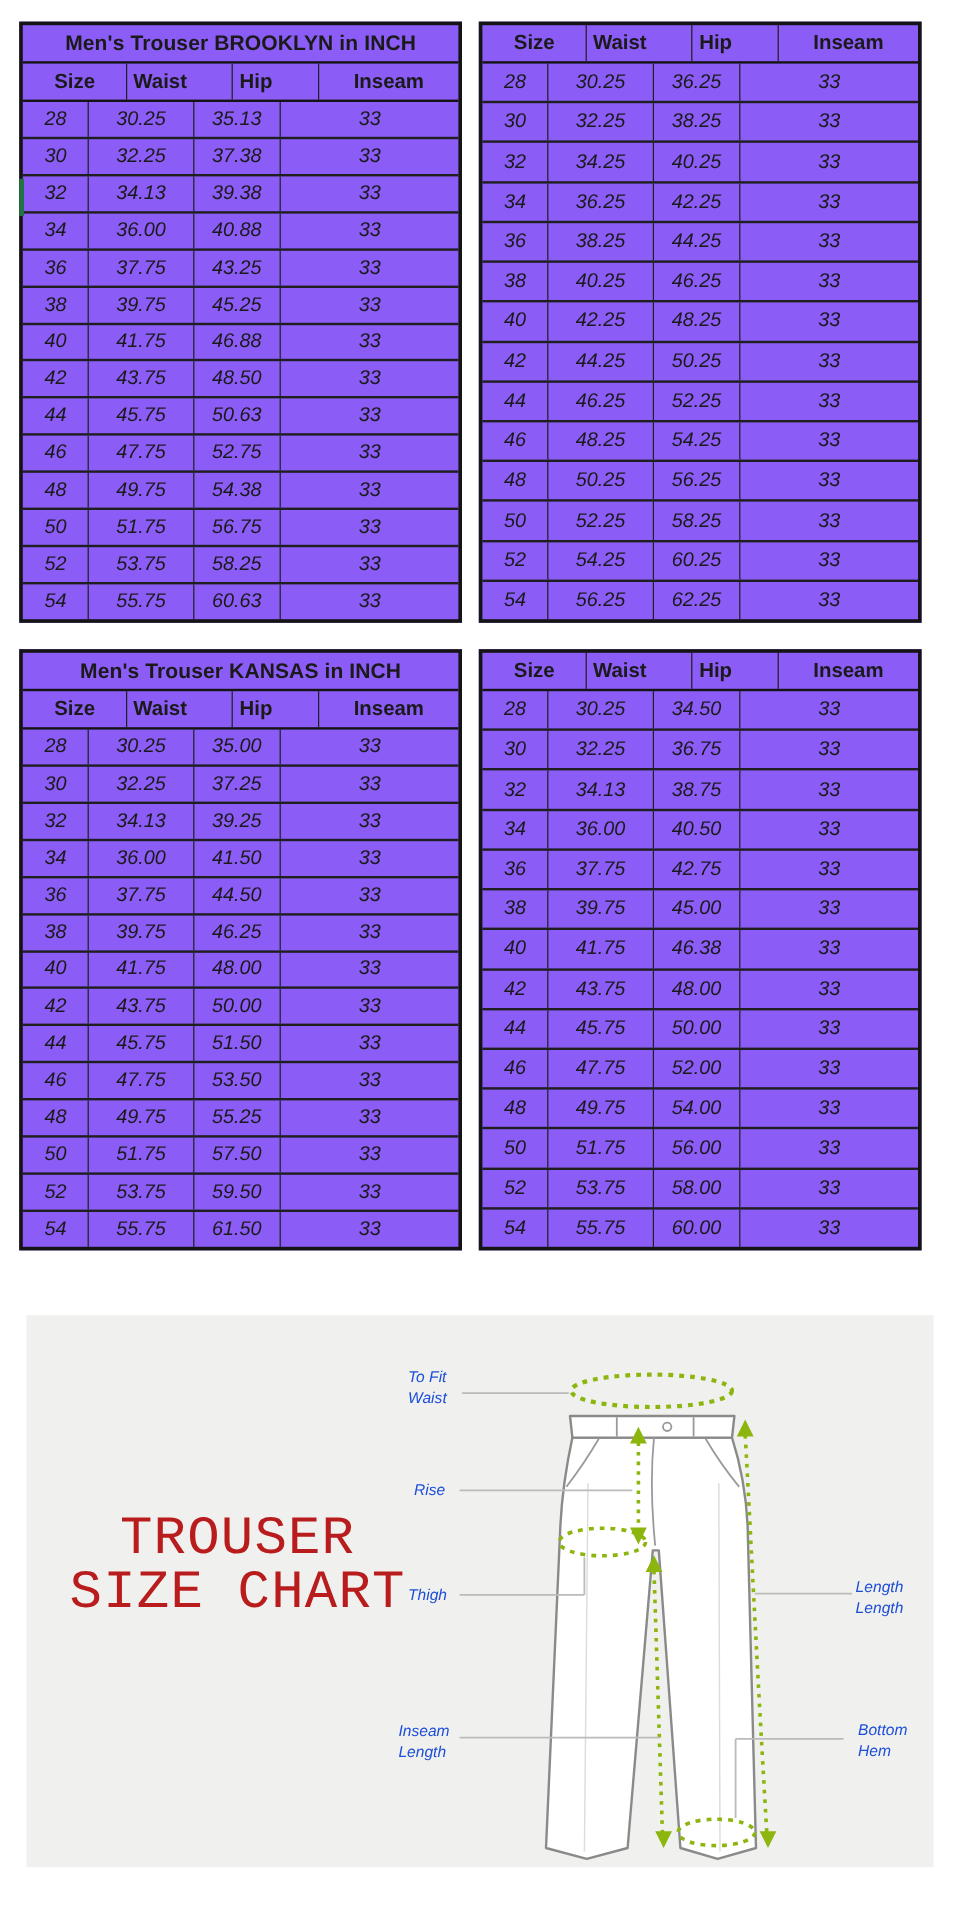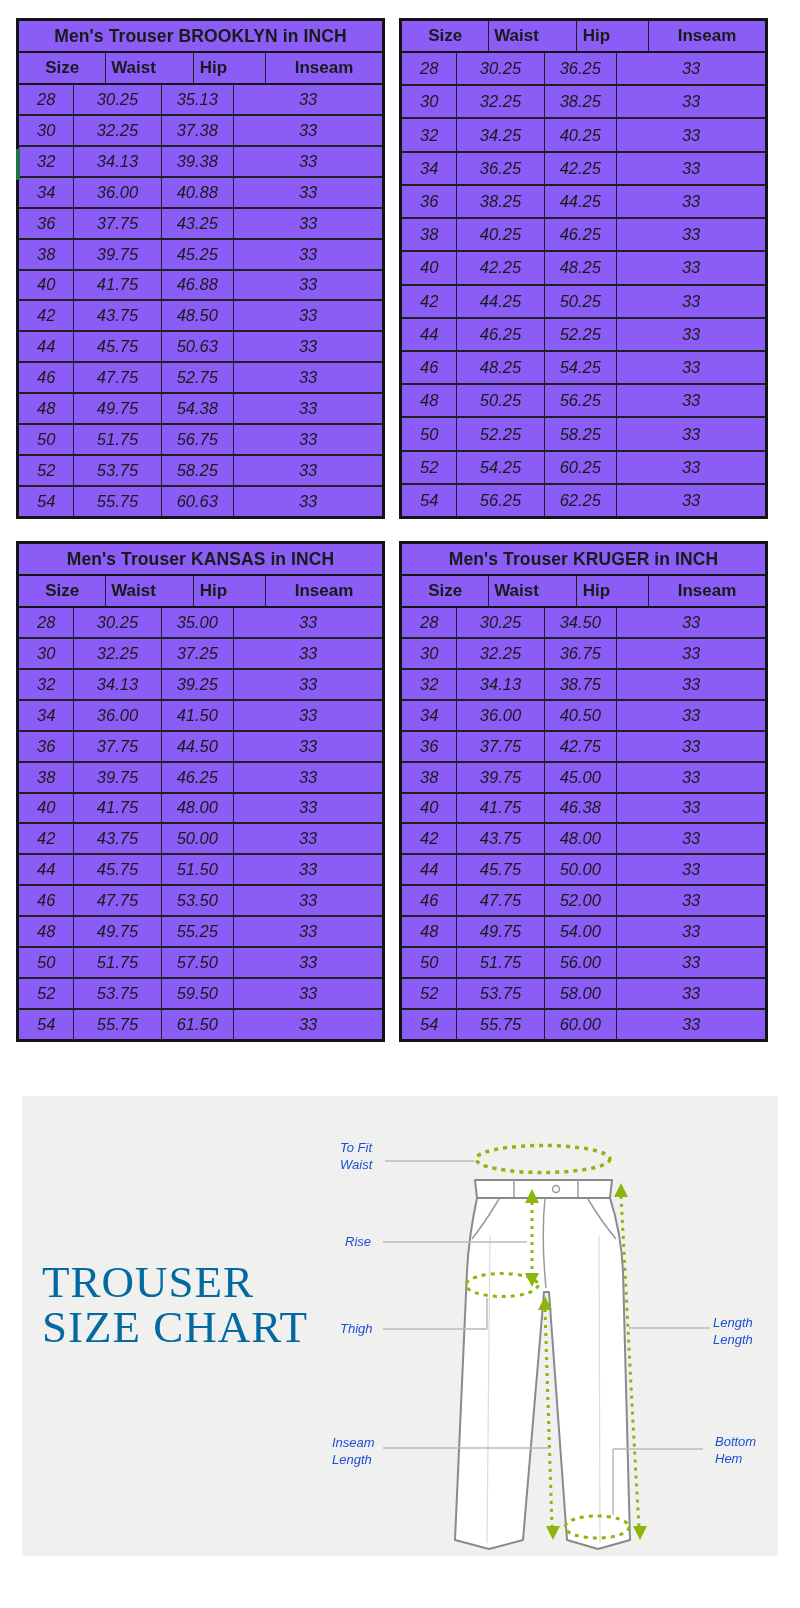--- a/index.html
+++ b/index.html
@@ -20,22 +20,22 @@
   .cell{display:flex;align-items:center;justify-content:center;font-size:16.5px;}
   .cell + .cell{border-left:1.5px solid #1f1f1f;}
   .hcell{font-weight:bold;font-size:17px;margin-left:32px;}
   .sel-mark{position:absolute;left:-3px;top:128px;width:4px;height:31px;
             background:var(--selection-green,#217346);}
 
   
   .diagram-panel{position:absolute;left:22px;top:1096px;width:756px;height:460px;
                  background:var(--panel-bg,#f0f0ee);}
   .diagram-panel svg{position:absolute;left:0;top:0;}
-  .chart-heading{position:absolute;left:20px;top:164px;width:312px;text-align:left;
-                 font-family:Liberation Serif, serif;font-weight:normal;color:#0369a1;
+  .chart-heading{position:absolute;left:20px;top:164px;width:312px;text-align:center;
+                 font-family:Liberation Mono, monospace;font-weight:normal;color:#b91c1c;
                  font-size:45px;line-height:1.01;letter-spacing:1px;white-space:nowrap;}
   .d-label{position:absolute;font-size:13px;line-height:1.3;color:#1d4ed8;white-space:nowrap;font-style:italic;}
   .lbl-to-fit-waist{left:318px;top:44px;}
   .lbl-rise{left:323px;top:138px;}
   .lbl-thigh{left:318px;top:225px;text-align:right;}
   .lbl-inseam{left:310px;top:339px;}
   .lbl-outseam{left:691px;top:219px;}
   .lbl-bottomhem{left:693px;top:338px;}
   .gline{stroke:var(--label-line,#bbbbbb);stroke-width:1.5;fill:none;}
   .gdash{stroke:var(--green,#8cb60e);fill:none;}
@@ -331,21 +331,20 @@
         <div class="t-row">
           <div class="cell">54</div>
           <div class="cell">55.75</div>
           <div class="cell">61.50</div>
           <div class="cell">33</div>
         </div>
       </div>
   </section>
 
   <section class="size-table" style="left:399px;top:541px;">
-    <div class="t-title">Men's Trouser KRUGER in INCH</div>
     <div class="t-head">
         <div class="cell hcell">Size</div>
         <div class="cell hcell">Waist</div>
         <div class="cell hcell">Hip</div>
         <div class="cell hcell">Inseam</div>
       </div>
     <div class="t-body">
         <div class="t-row">
           <div class="cell">28</div>
           <div class="cell">30.25</div>

